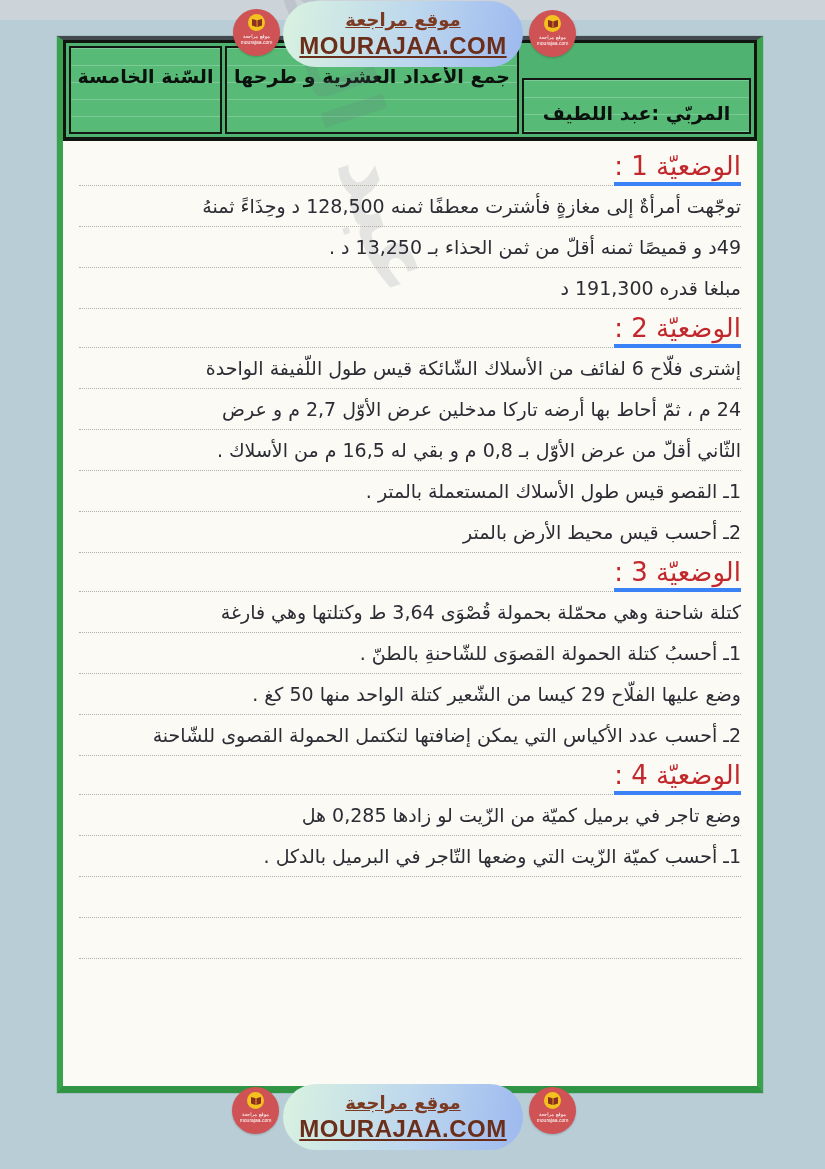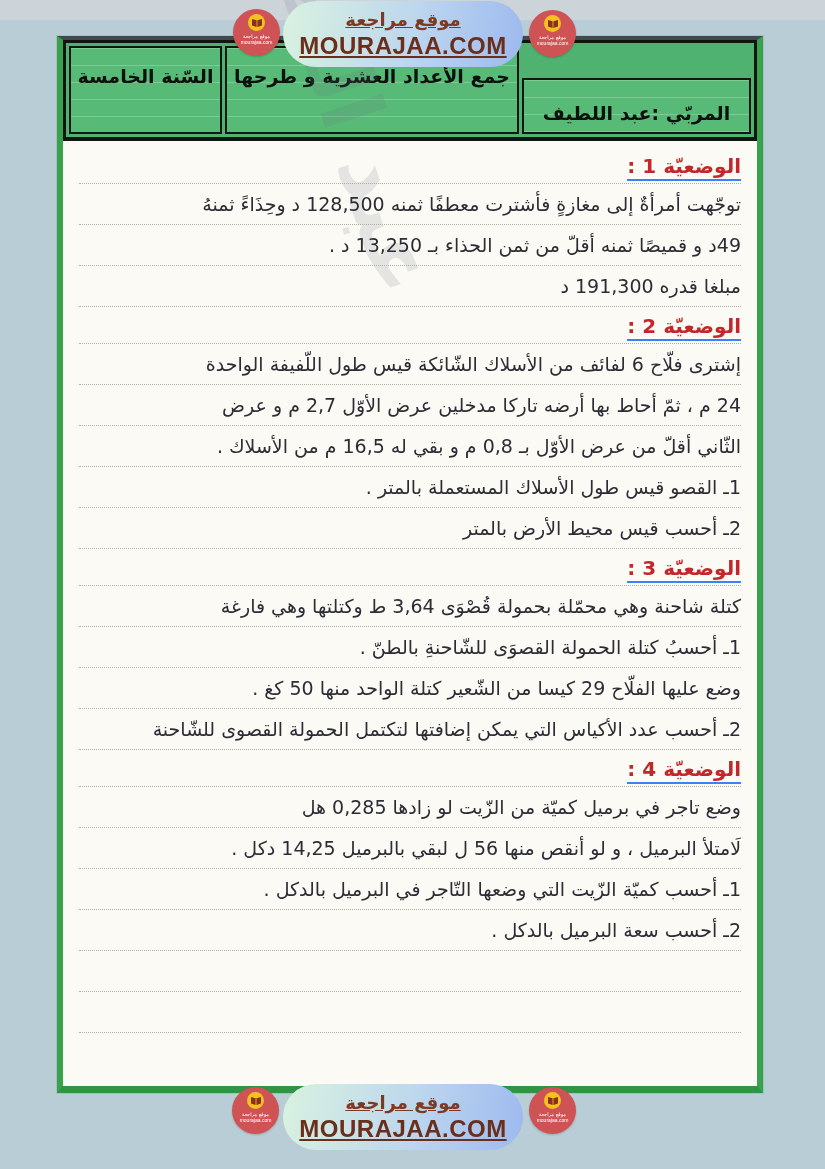--- a/index.html
+++ b/index.html
@@ -38,22 +38,22 @@
     position:relative;direction:rtl;text-align:right;
     padding:6px 16px 0 16px;z-index:2;
   }
   .line{
     min-height:40px;line-height:40px;
     border-bottom:1.5px dotted #b2aea1;
     font-size:19px;color:#2c2c35;white-space:nowrap;
   }
   .line.title-row{min-height:33px;line-height:33px;margin-top:3px;}
   .sec-title{
-    color:#c2272b;font-weight:bold;font-size:20px;
-    border-bottom:2px solid #3b82f6;padding-bottom:1px;
+    color:#c2272b;font-weight:normal;font-size:26px;
+    border-bottom:4px solid #3b82f6;padding-bottom:1px;
   }
   .watermark{
     position:absolute;top:235px;right:300px;z-index:1;
     font-size:86px;font-weight:bold;white-space:nowrap;
     color:#6f7788;opacity:.16;transform:rotate(72deg);transform-origin:top right;
     pointer-events:none;letter-spacing:6px;
   }
   
   .banner{
     position:absolute;width:240px;height:66px;border-radius:34px;
@@ -110,23 +110,21 @@
       <div class="line">الثّاني أقلّ من عرض الأوّل بـ 0,8 م  و بقي له 16,5 م من الأسلاك .</div>
       <div class="line">1ـ القصو قيس طول الأسلاك المستعملة بالمتر .</div>
       <div class="line">2ـ أحسب قيس محيط الأرض بالمتر</div>
       <div class="line title-row"><span class="sec-title">الوضعيّة 3 :</span></div>
       <div class="line">كتلة شاحنة وهي محمّلة بحمولة قُصْوَى  3,64 ط  وكتلتها وهي فارغة</div>
       <div class="line">1ـ أحسبُ كتلة الحمولة القصوَى للشّاحنةِ بالطنّ .</div>
       <div class="line">وضع عليها الفلّاح 29 كيسا من الشّعير كتلة الواحد منها 50 كغ .</div>
       <div class="line">2ـ أحسب عدد الأكياس التي يمكن إضافتها لتكتمل الحمولة القصوى للشّاحنة</div>
       <div class="line title-row"><span class="sec-title">الوضعيّة 4 :</span></div>
       <div class="line">وضع تاجر في برميل كميّة من الزّيت لو زادها  0,285 هل</div>
-      <div class="line">لَامتلأ البرميل ، و لو أنقص منها 56 ل لبقي بالبرميل 14,25 دكل .</div>
       <div class="line">1ـ أحسب كميّة الزّيت التي وضعها التّاجر في البرميل بالدكل .</div>
-      <div class="line">2ـ أحسب سعة البرميل بالدكل .</div>
       <div class="line"></div>
       <div class="line"></div>
     </div>
 </div>
 
 <div class="banner top">
   <div class="ar">موقع مراجعة</div>
   <div class="en">MOURAJAA.COM</div>
 </div>
 

